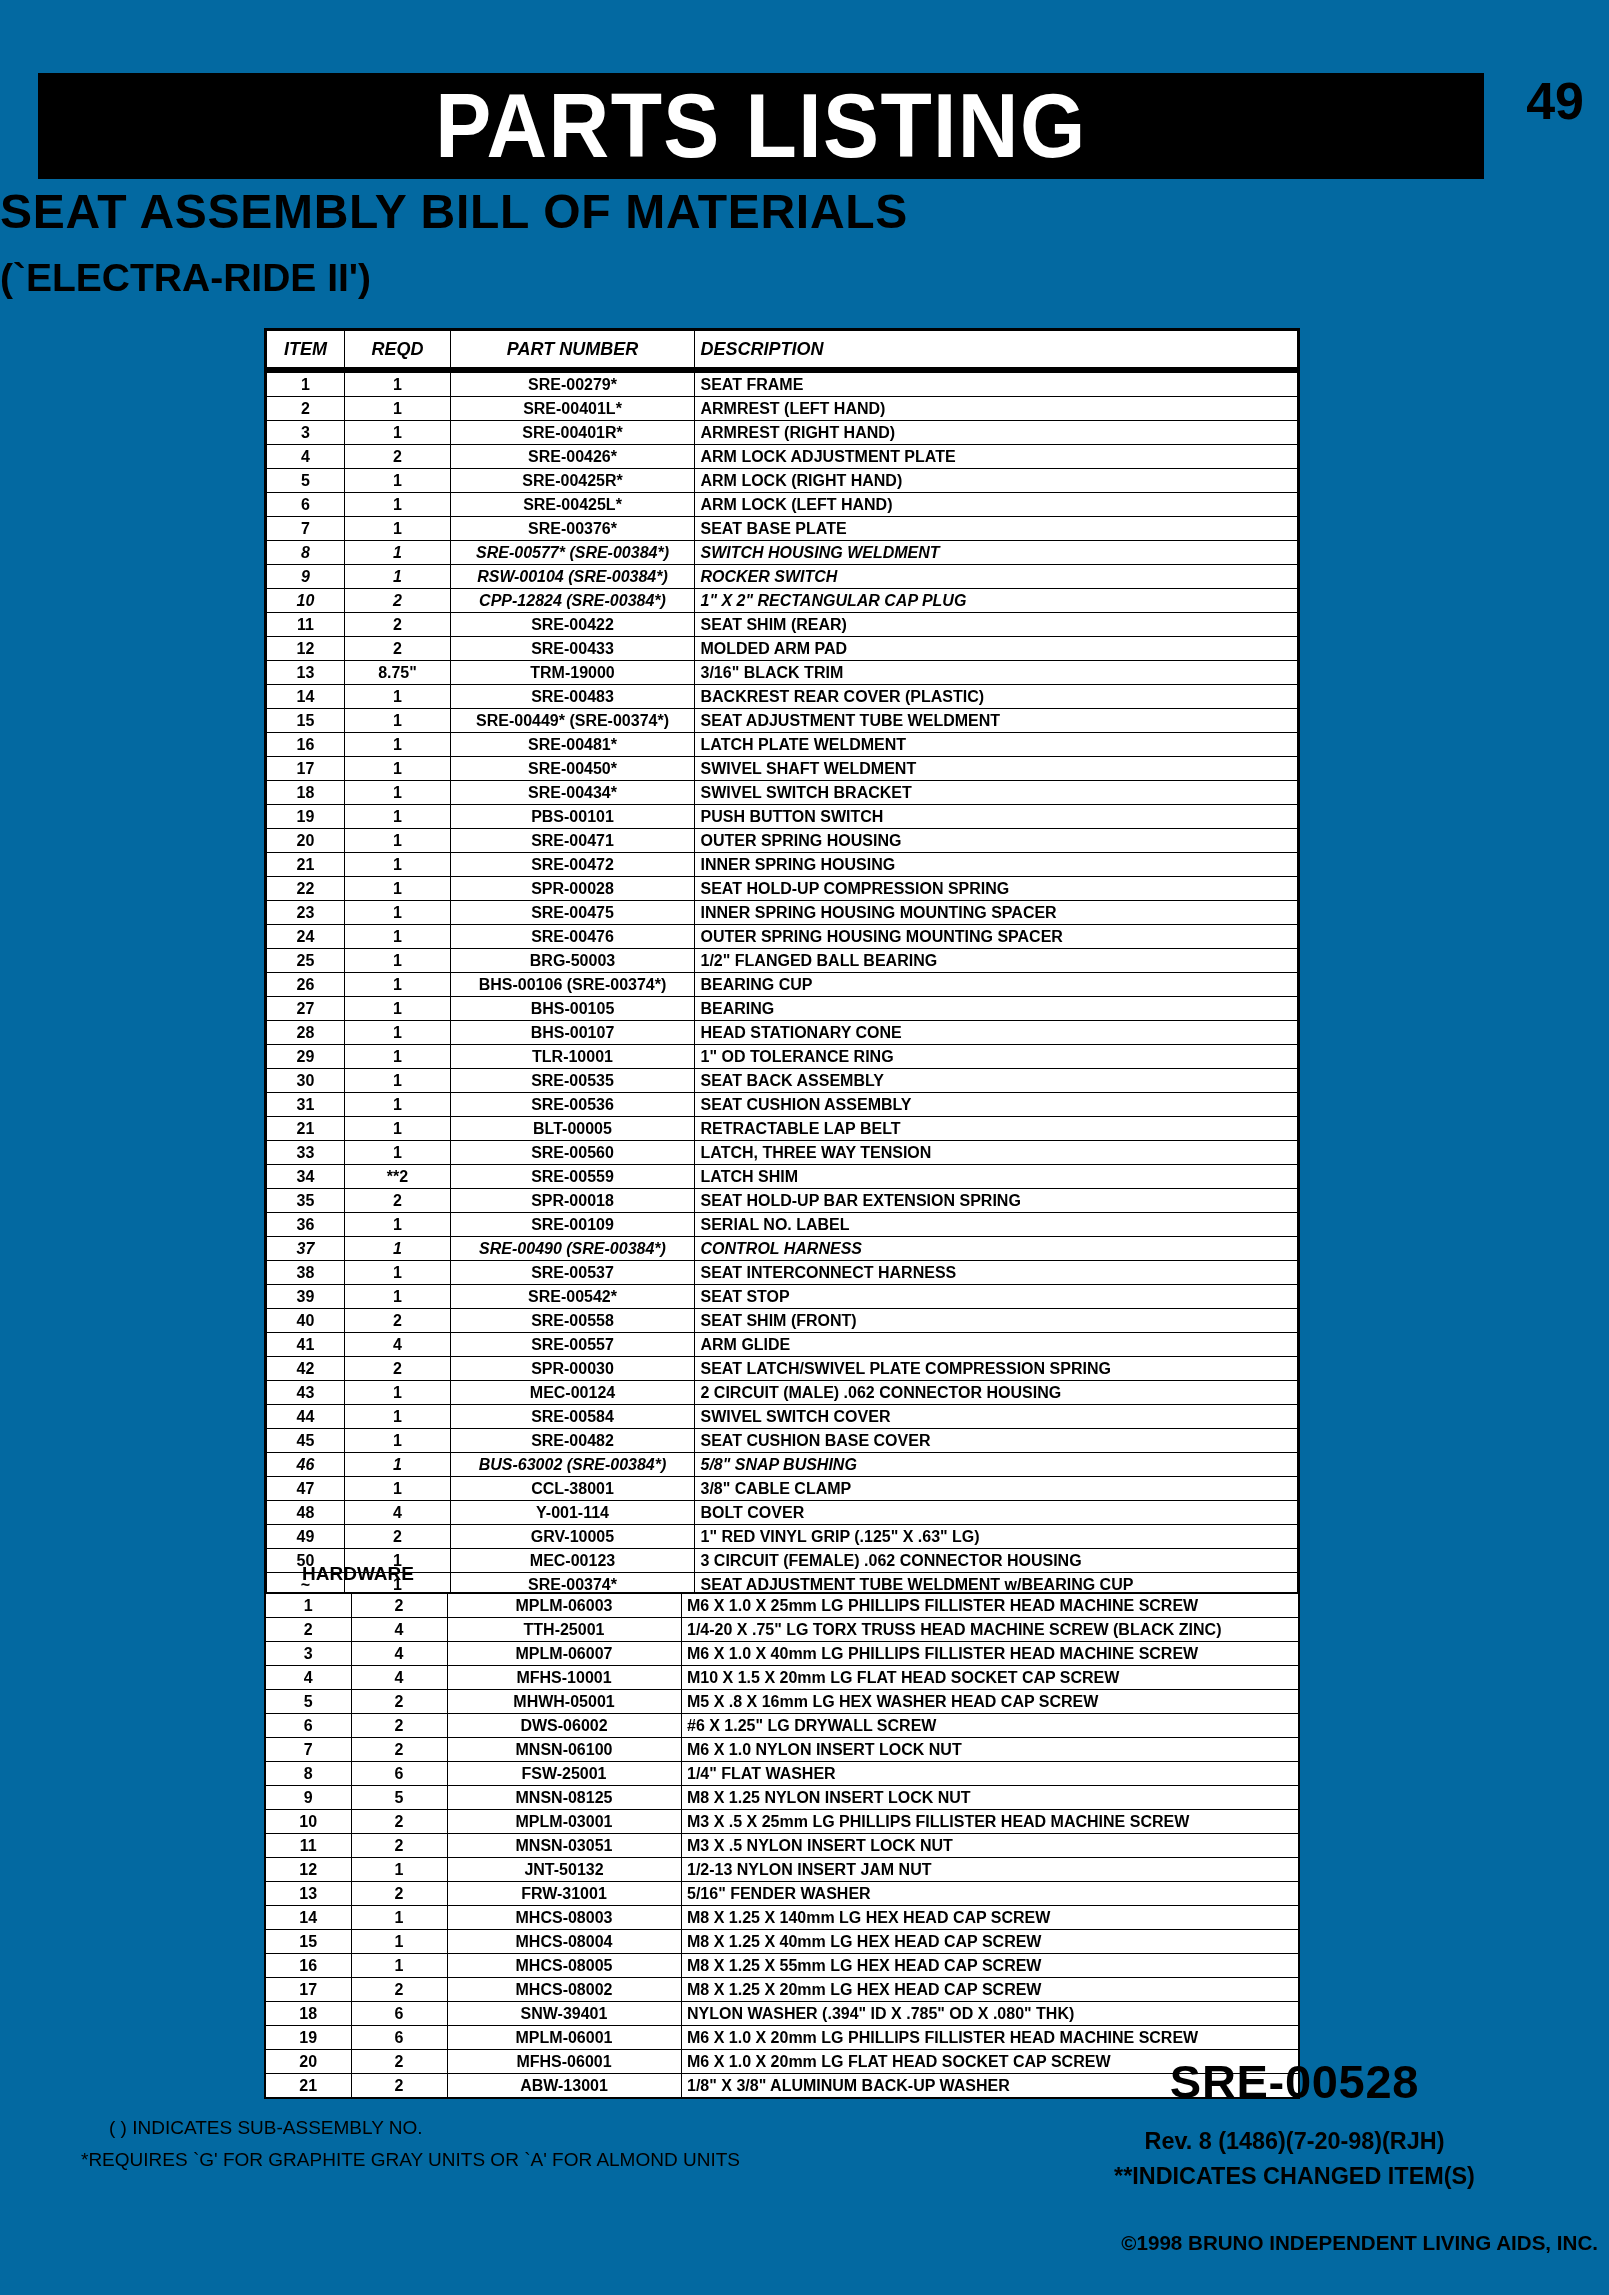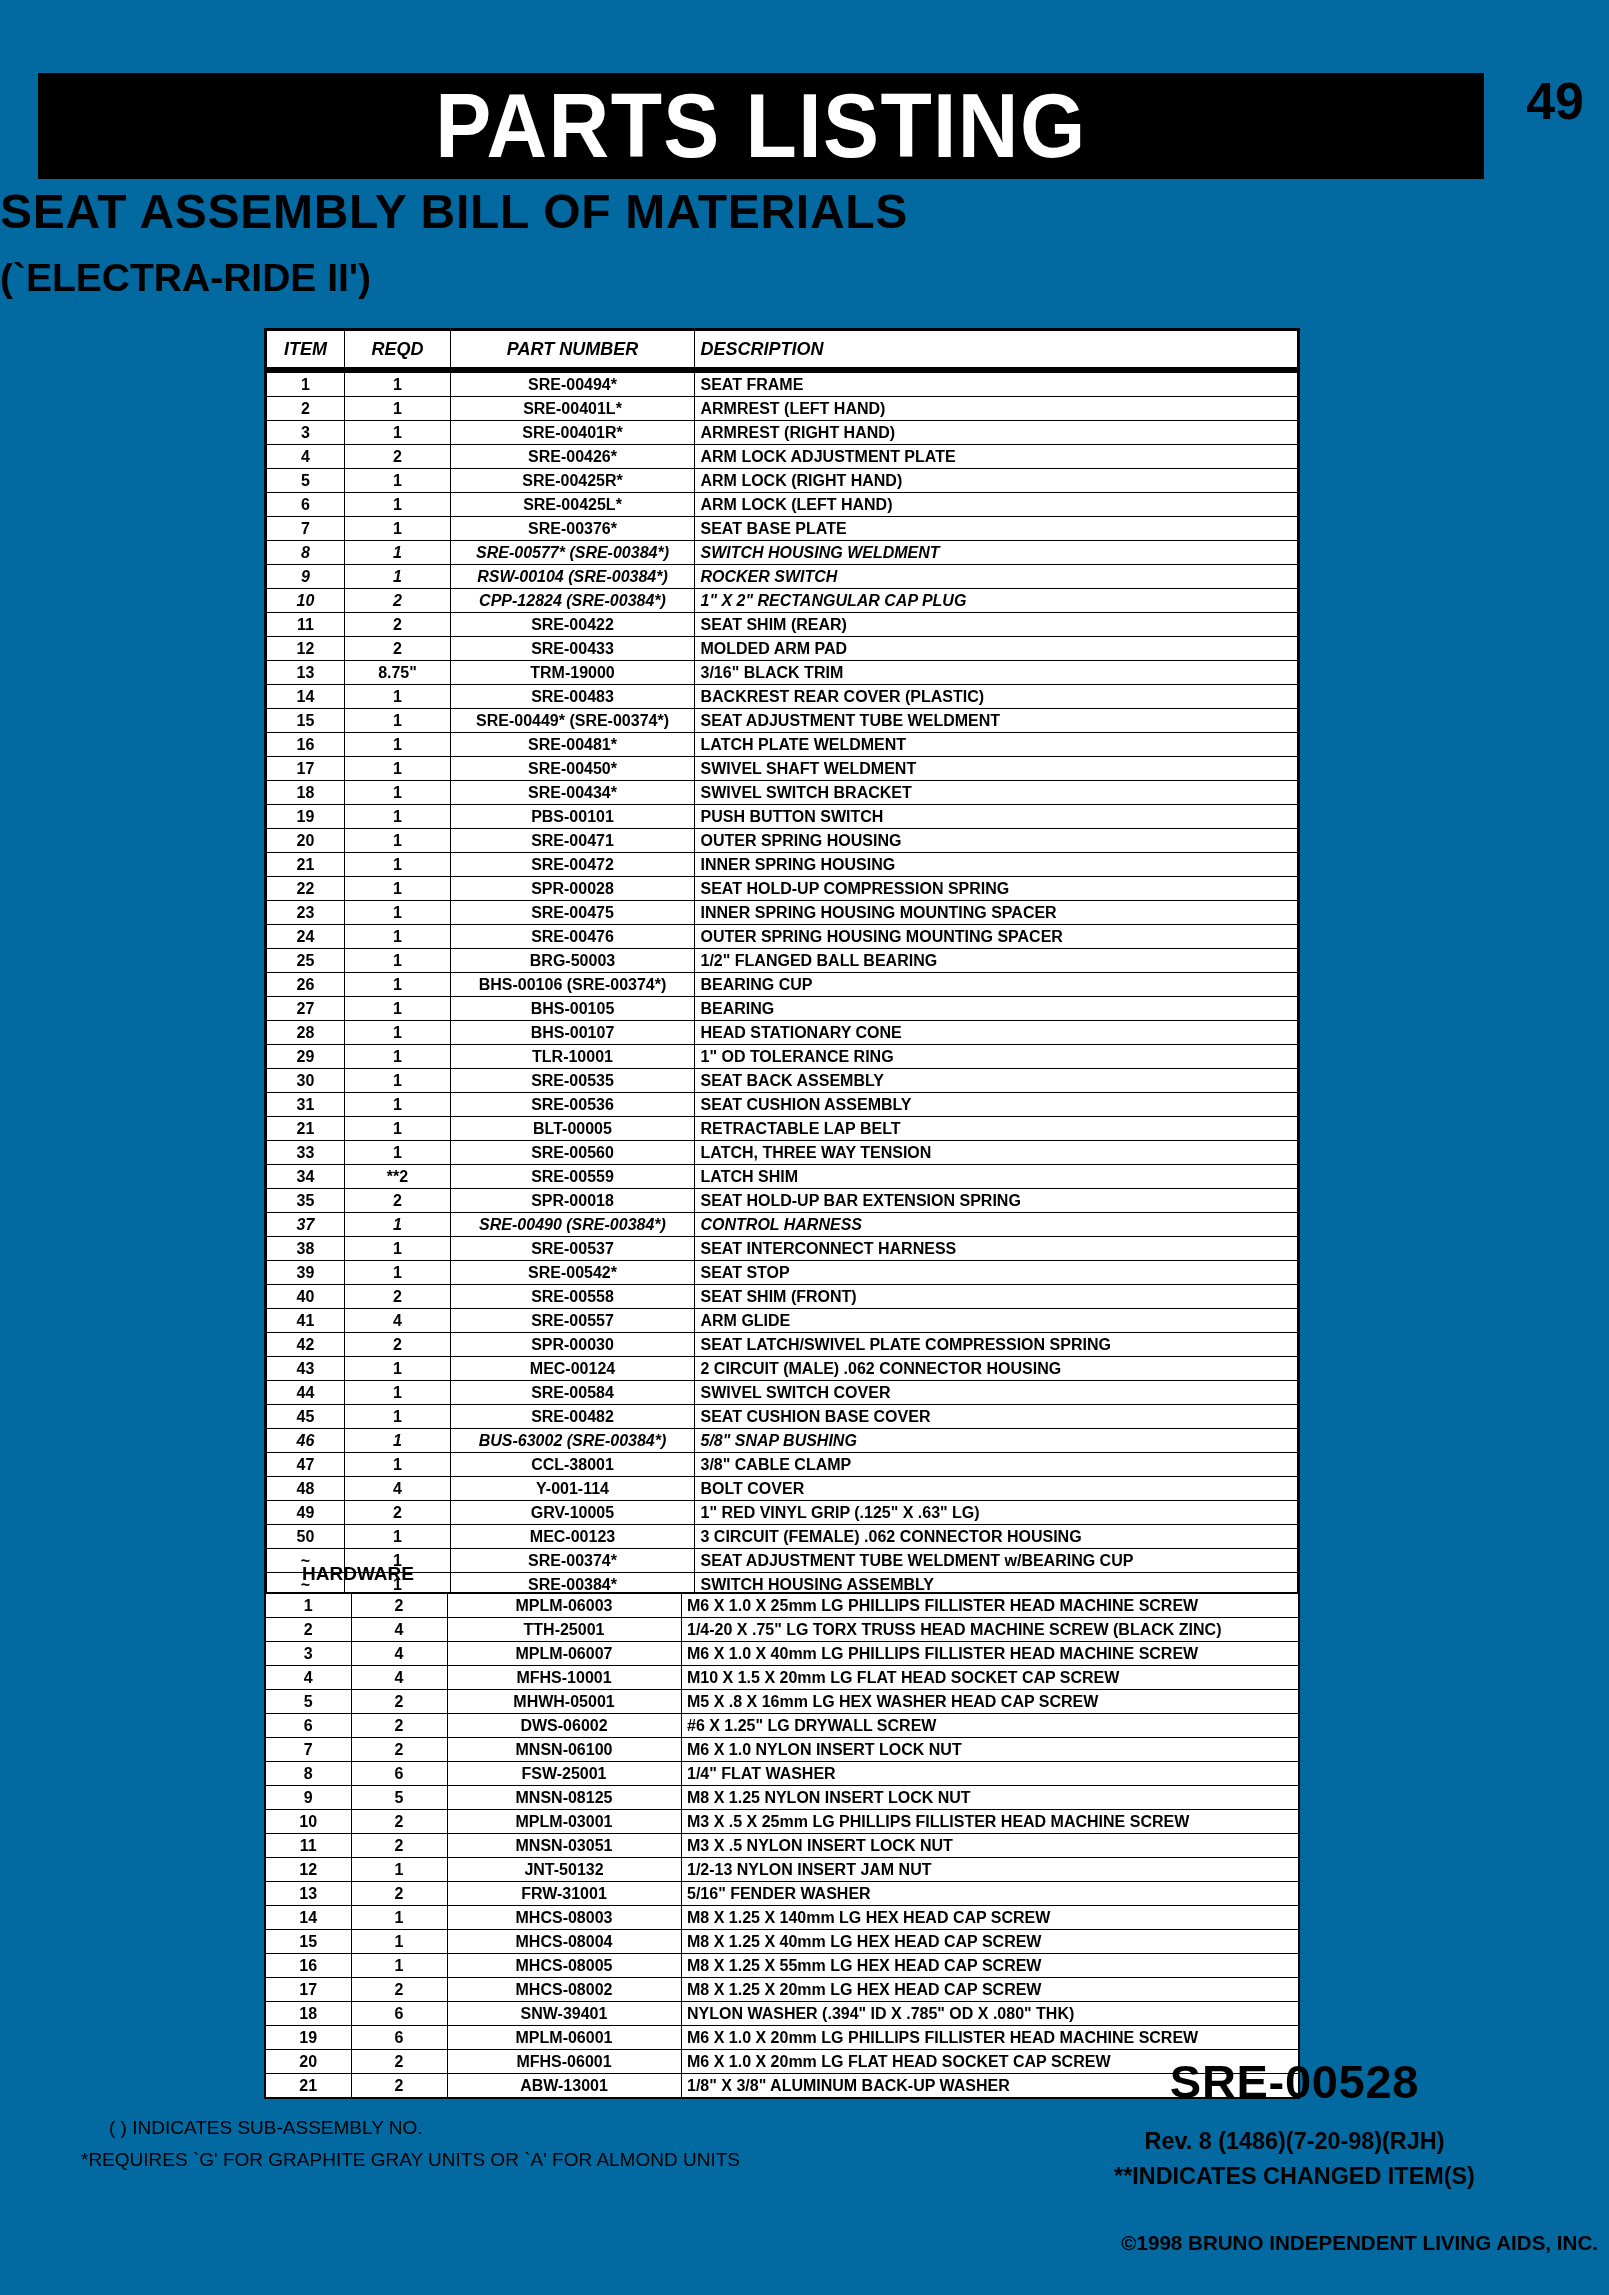--- a/index.html
+++ b/index.html
@@ -78,21 +78,21 @@
         <th>ITEM</th>
         <th>REQD</th>
         <th>PART NUMBER</th>
         <th class="desc">DESCRIPTION</th>
       </tr>
     </thead>
     <tbody>
         <tr>
           <td>1</td>
           <td>1</td>
-          <td>SRE-00494*</td>
+          <td>SRE-00279*</td>
           <td class="desc">SEAT FRAME</td>
         </tr>
         <tr>
           <td>2</td>
           <td>1</td>
           <td>SRE-00401L*</td>
           <td class="desc">ARMREST (LEFT HAND)</td>
         </tr>
         <tr>
           <td>3</td>
@@ -284,20 +284,26 @@
           <td>34</td>
           <td>**2</td>
           <td>SRE-00559</td>
           <td class="desc">LATCH SHIM</td>
         </tr>
         <tr>
           <td>35</td>
           <td>2</td>
           <td>SPR-00018</td>
           <td class="desc">SEAT HOLD-UP BAR EXTENSION SPRING</td>
+        </tr>
+        <tr>
+          <td>36</td>
+          <td>1</td>
+          <td>SRE-00109</td>
+          <td class="desc">SERIAL NO. LABEL</td>
         </tr>
         <tr class="it">
           <td>37</td>
           <td>1</td>
           <td>SRE-00490 (SRE-00384*)</td>
           <td class="desc">CONTROL HARNESS</td>
         </tr>
         <tr>
           <td>38</td>
           <td>1</td>

